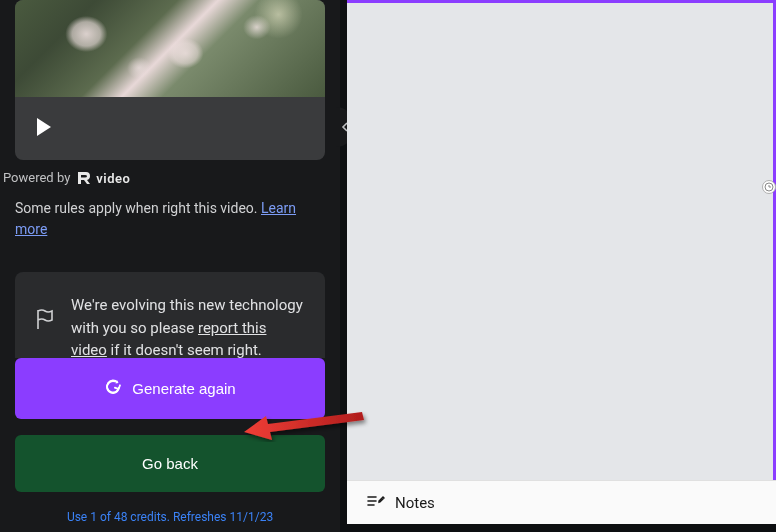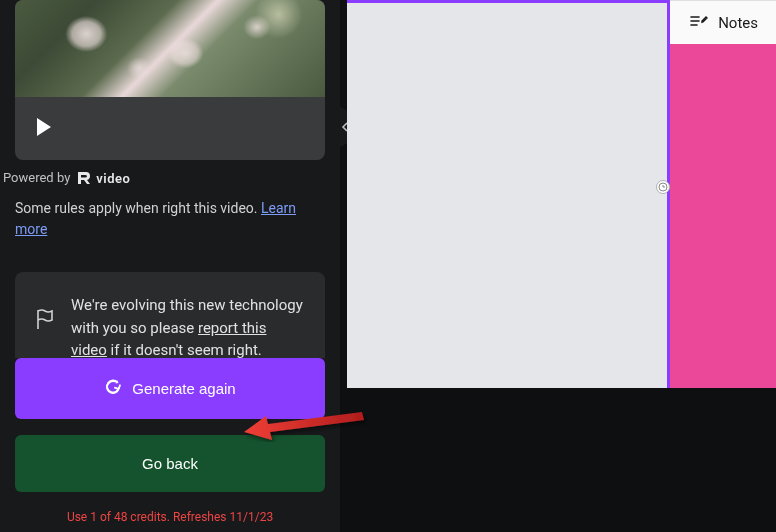--- a/index.html
+++ b/index.html
@@ -150,21 +150,21 @@
     .btn-primary {
       background: #8b3dff;
       color: white;
     }
     .btn-secondary {
       background: #14532d;
       color: white;
     }
     .credits-text {
       text-align: center;
-      color: #ef4444;
+      color: #3b82f6;
       font-size: 12px;
       padding: 2px 0 4px;
     }
     .divider {
       width: 7px;
       height: 532px;
       background: #0d0f11;
       position: relative;
       flex-shrink: 0;
     }
@@ -176,24 +176,25 @@
       height: 40px;
       background: #18191b;
       border-radius: 0 18px 18px 0;
       display: flex;
       align-items: center;
       justify-content: center;
       cursor: pointer;
     }
     .canvas-area {
       flex: 1;
-      height: 388px;
-      display: flex;
-      position: relative;
-      background: #ec4899;
+      height: 524px;
+      display: flex;
+      flex-direction: column;
+      position: relative;
+      background: #0c4a6e;
     }
     .canvas-viewport {
       flex: 1;
       background: #e4e6e9;
       position: relative;
       border-top: 3px solid #8b3dff;
       border-right: 3px solid #8b3dff;
     }
     .time-marker {
       position: absolute;

